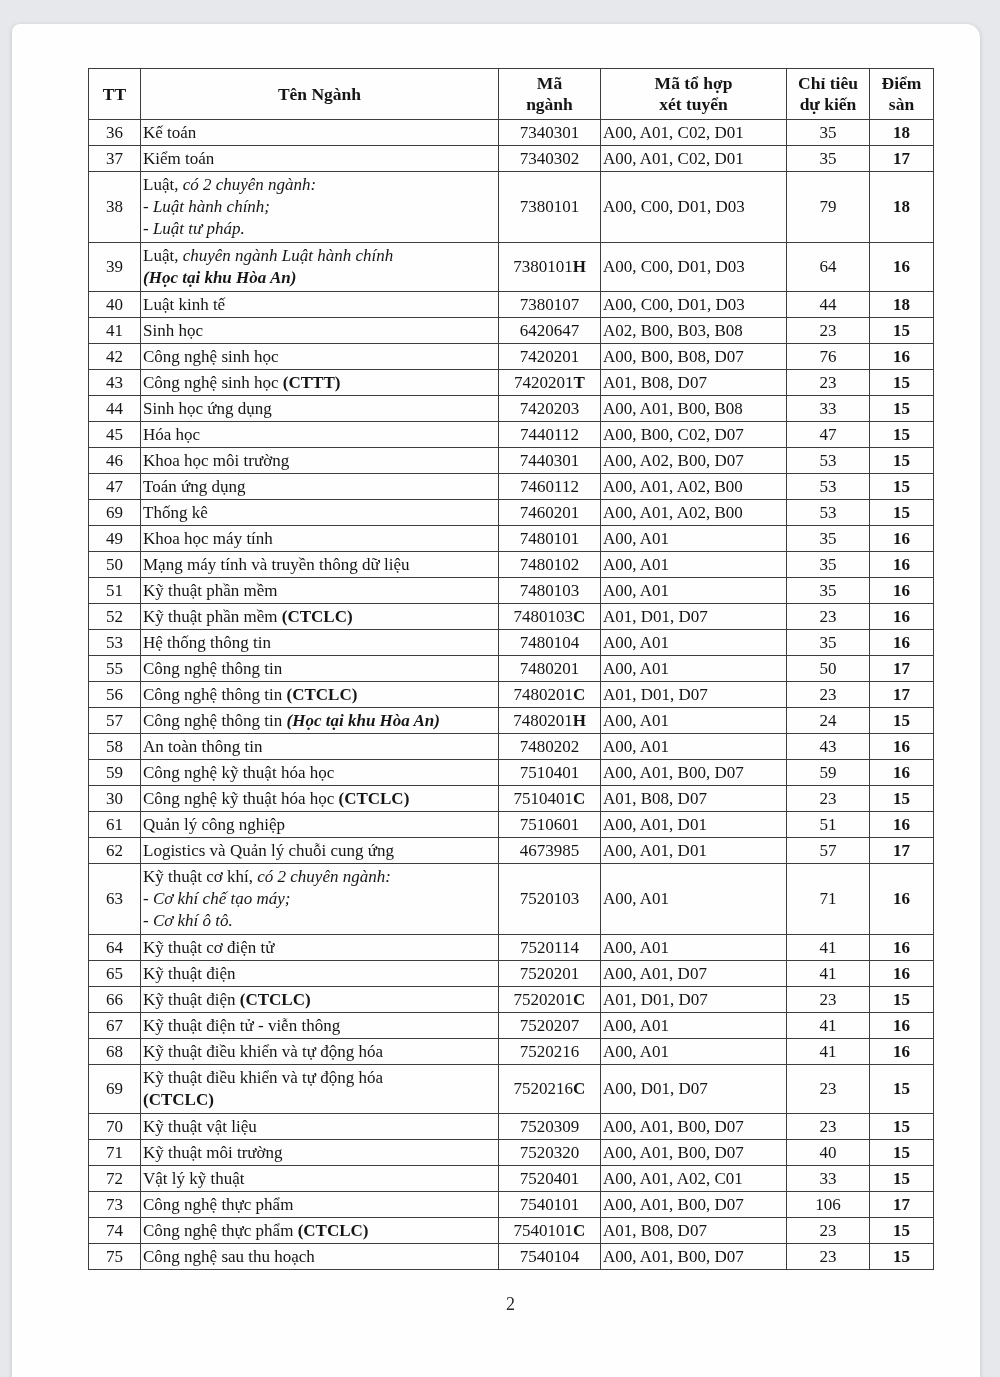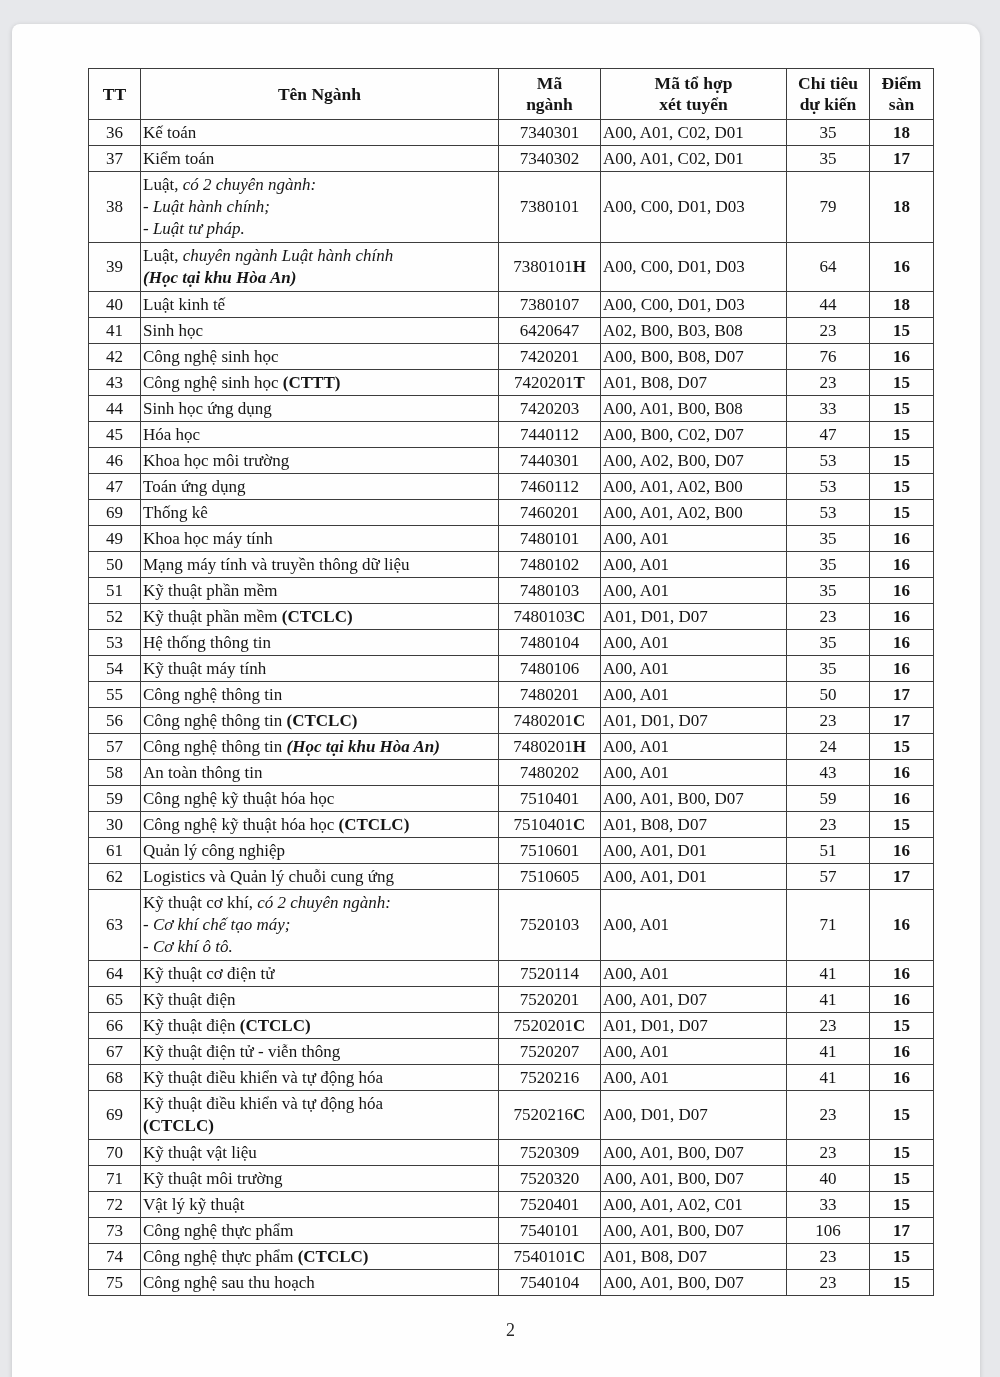--- a/index.html
+++ b/index.html
@@ -266,30 +266,20 @@
           <td class="c-tt">53</td>
           <td class="c-name">
             <div class="name-line"><span>Hệ thống thông tin</span></div>
           </td>
           <td class="c-code"><span>7480104</span></td>
           <td class="c-combo">A00, A01</td>
           <td class="c-quota">35</td>
           <td class="c-floor">16</td>
         </tr>
         <tr>
-          <td class="c-tt">54</td>
-          <td class="c-name">
-            <div class="name-line"><span>Kỹ thuật máy tính</span></div>
-          </td>
-          <td class="c-code"><span>7480106</span></td>
-          <td class="c-combo">A00, A01</td>
-          <td class="c-quota">35</td>
-          <td class="c-floor">16</td>
-        </tr>
-        <tr>
           <td class="c-tt">55</td>
           <td class="c-name">
             <div class="name-line"><span>Công nghệ thông tin</span></div>
           </td>
           <td class="c-code"><span>7480201</span></td>
           <td class="c-combo">A00, A01</td>
           <td class="c-quota">50</td>
           <td class="c-floor">17</td>
         </tr>
         <tr>
@@ -350,21 +340,21 @@
           <td class="c-code"><span>7510601</span></td>
           <td class="c-combo">A00, A01, D01</td>
           <td class="c-quota">51</td>
           <td class="c-floor">16</td>
         </tr>
         <tr>
           <td class="c-tt">62</td>
           <td class="c-name">
             <div class="name-line"><span>Logistics và Quản lý chuỗi cung ứng</span></div>
           </td>
-          <td class="c-code"><span>7510605</span></td>
+          <td class="c-code"><span>4673985</span></td>
           <td class="c-combo">A00, A01, D01</td>
           <td class="c-quota">57</td>
           <td class="c-floor">17</td>
         </tr>
         <tr class="multi">
           <td class="c-tt">63</td>
           <td class="c-name">
             <div class="name-line"><span>Kỹ thuật cơ khí, </span><span class="it">có 2 chuyên ngành:</span></div>
             <div class="name-line"><span class="it">- Cơ khí chế tạo máy;</span></div>
             <div class="name-line"><span class="it">- Cơ khí ô tô.</span></div>

